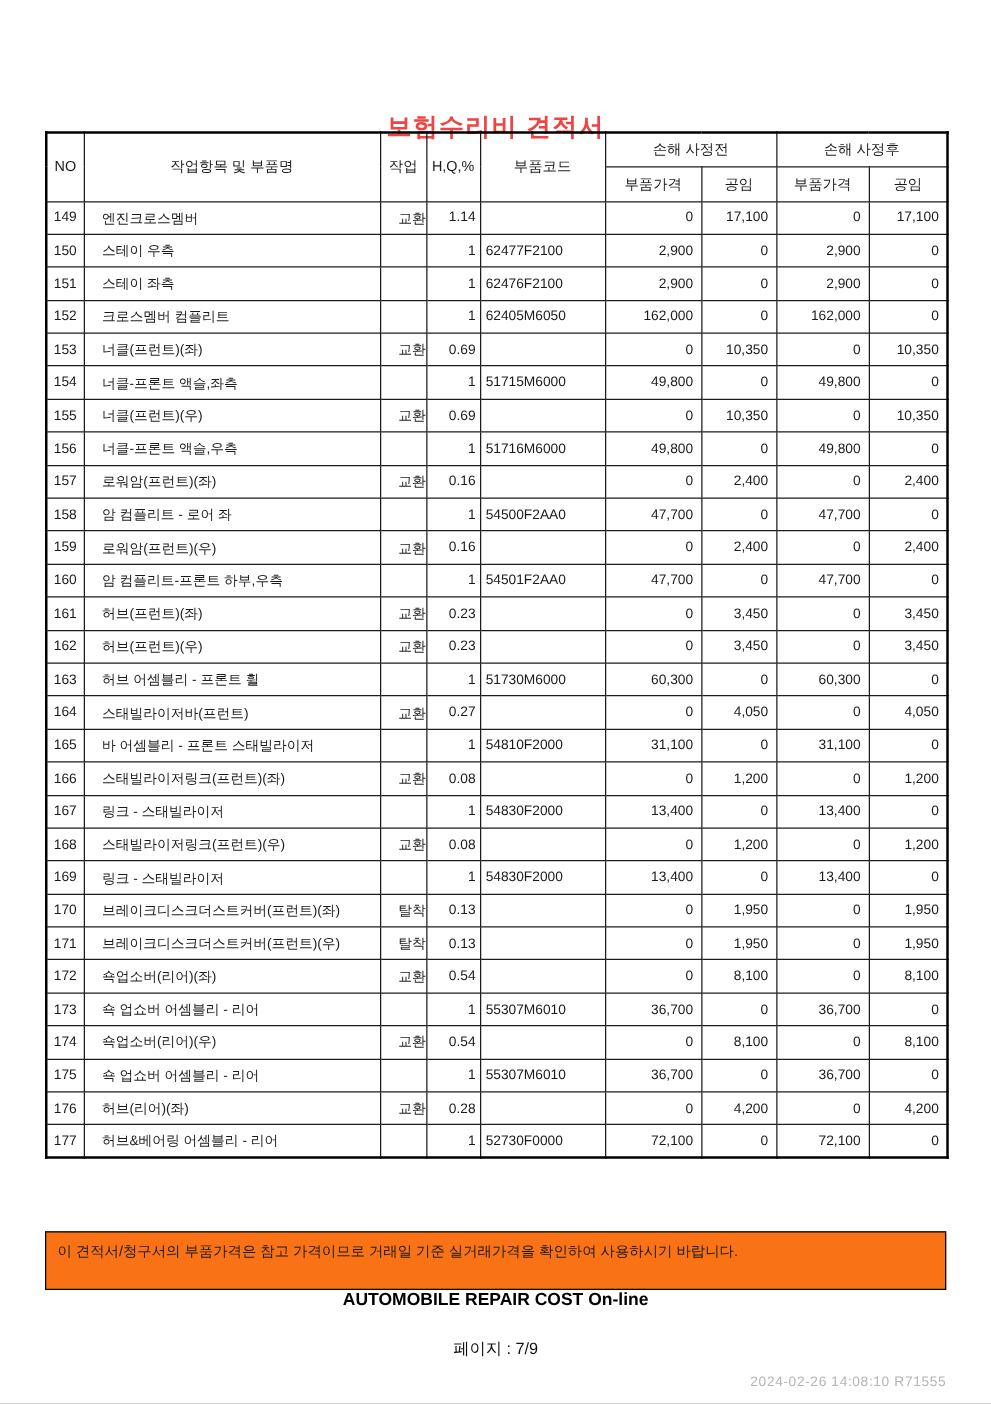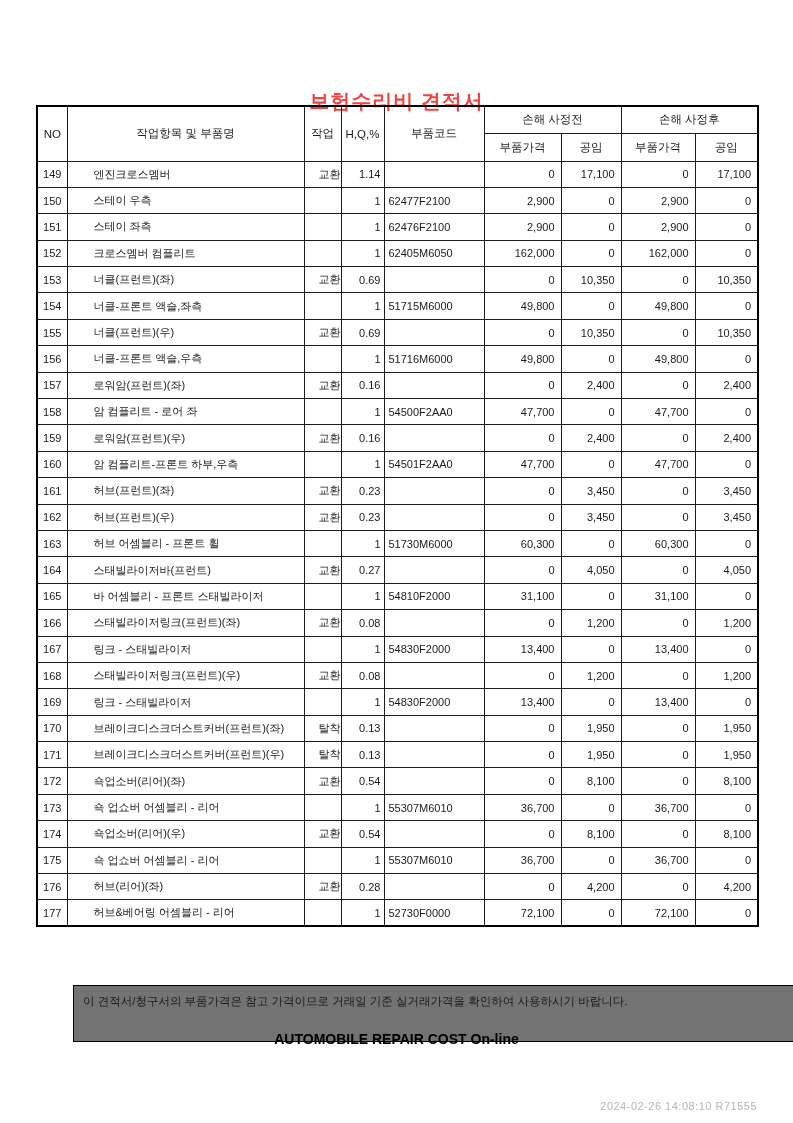--- a/index.html
+++ b/index.html
@@ -45,34 +45,33 @@
   }
   table.estimate thead th {
     font-weight: normal;
     text-align: center;
     font-size: 11.5px;
   }
   thead tr.h1 th { height: 27px; }
   thead tr.h2 th { height: 28px; margin-top: 16px; }
   tbody tr { height: 26.4px; }
   td.c-no   { text-align: center; }
-  td.c-name { text-align: left; padding-left: 26px; }
+  td.c-name { text-align: left; padding-left: 14px; }
   td.c-work { text-align: right; }
   td.c-hq   { text-align: right; padding-right: 3px; }
   td.c-code { text-align: left; padding-left: 4px; }
   td.c-num  { text-align: right; padding-right: 6px; }
   .notice-box {
     position: absolute;
     left: 36px;
     top: 985px;
     width: 721px;
-    height: 57px;
+    height: 47px;
     border: 1px solid #000;
-    background: #737373;
-    margin-left: 37px;
+    background: #f97316;
   }
   .notice-text {
     padding: 8px 9px 0 9px;
     font-size: 11.5px;
     color: #1a1a1a;
     letter-spacing: 0px;
   }
   .brand-line {
     position: absolute;
     top: 1031px;
@@ -458,15 +457,16 @@
           <td class="c-num">0</td>
         </tr>
       </tbody>
   </table>
 
   <div class="notice-box">
     <div class="notice-text">이 견적서/청구서의 부품가격은 참고 가격이므로 거래일 기준 실거래가격을 확인하여 사용하시기 바랍니다.</div>
   </div>
 
   <div class="brand-line">AUTOMOBILE REPAIR COST On-line</div>
+  <div class="page-line">페이지 : 7/9</div>
   <div class="timestamp">2024-02-26 14:08:10 R71555</div>
 
 </div>
 
 </body></html>

